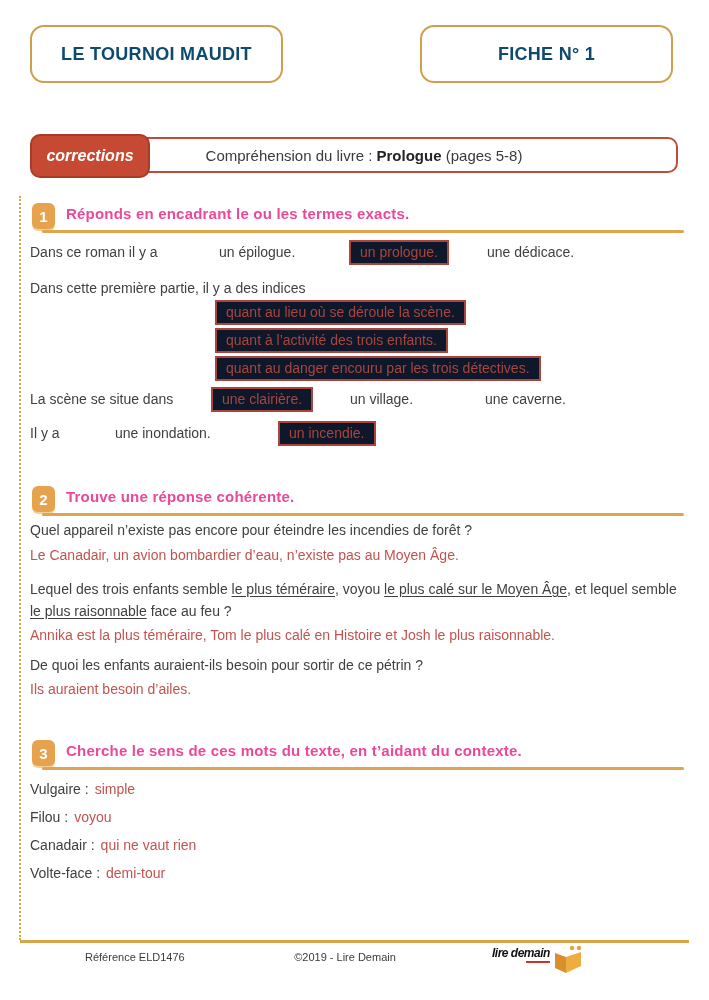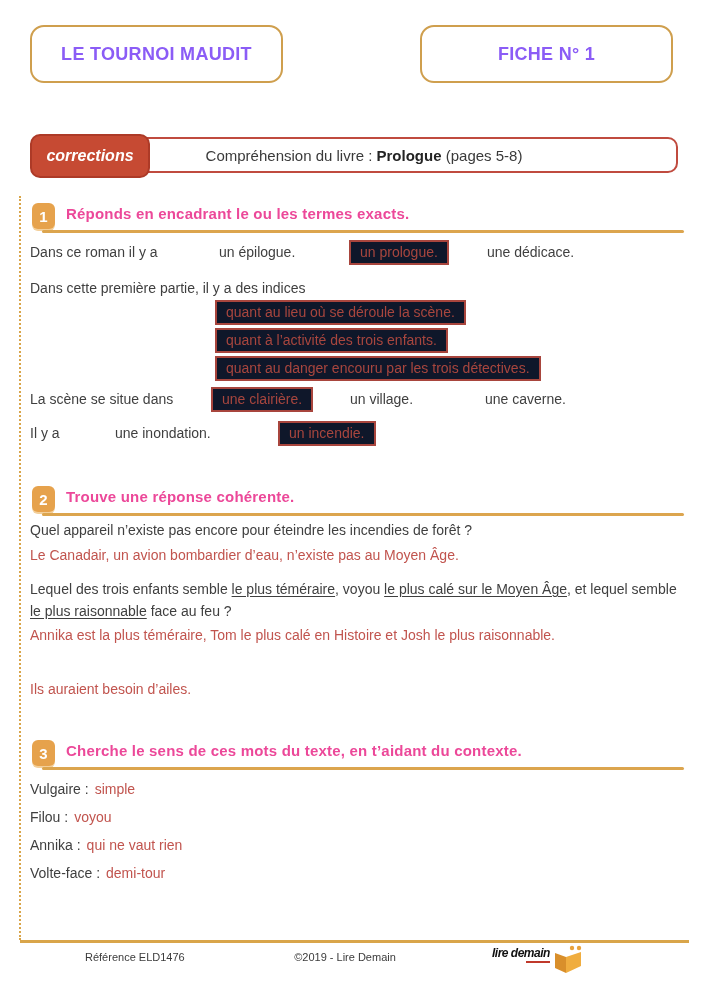--- a/index.html
+++ b/index.html
@@ -8,21 +8,21 @@
     position:relative; width:709px; height:1000px; margin:0 auto;
     background:#ffffff; overflow:hidden;
     font-family:"Liberation Sans", sans-serif;
     color:#3f3f3f; font-size:14px;
   }
   
   .hbox {
     position:absolute; top:25px; height:58px; width:253px;
     border:2px solid #cf9f4e; border-radius:14px; background:#fff;
     display:flex; align-items:center; justify-content:center;
-    font-weight:bold; font-size:18px; color:#8b5cf6; letter-spacing:.3px;
+    font-weight:bold; font-size:18px; color:#0c4a6e; letter-spacing:.3px;
   }
   .hbox.left { left:30px; }
   .hbox.right { left:420px; }
   
   .banner {
     position:absolute; left:30px; top:137px; width:648px; height:36px;
     border:2px solid #c04b3f; border-radius:10px; background:#fff;
     display:flex; align-items:center; justify-content:center;
     font-size:15px; color:#3a3a3a;padding-left:20px;
   }
@@ -152,37 +152,38 @@
   </div>
 
   <div class="qline" style="top:519px;">Quel appareil n’existe pas encore pour éteindre les incendies de forêt ?</div>
   <div class="aline" style="top:544px;">Le Canadair, un avion bombardier d’eau, n’existe pas au Moyen Âge.</div>
 
   <div class="qline" style="top:578px;">
     <span>Lequel des trois enfants semble </span><span class="u">le plus téméraire</span><span>, voyou </span><span class="u">le plus calé sur le Moyen Âge</span><span>, et lequel semble </span><span class="u">le plus raisonnable</span><span> face au feu ?</span>
   </div>
   <div class="aline" style="top:624px;">Annika est la plus téméraire, Tom le plus calé en Histoire et Josh le plus raisonnable.</div>
 
+  <div class="qline" style="top:654px;">De quoi les enfants auraient-ils besoin pour sortir de ce pétrin ?</div>
   <div class="aline" style="top:678px;">Ils auraient besoin d’ailes.</div>
 
   <div class="sec-head" style="top:740px;">
     <div class="sec-num">
       <span>3</span>
     </div>
     <div class="sec-title">Cherche le sens de ces mots du texte, en t’aidant du contexte.</div>
   </div>
 
   <div class="vocab" style="top:781px;">
     <span>Vulgaire :</span><span class="def">simple</span>
   </div>
   <div class="vocab" style="top:809px;">
     <span>Filou :</span><span class="def">voyou</span>
   </div>
   <div class="vocab" style="top:837px;">
-    <span>Annika :</span><span class="def">qui ne vaut rien</span>
+    <span>Canadair :</span><span class="def">qui ne vaut rien</span>
   </div>
   <div class="vocab" style="top:865px;">
     <span>Volte-face :</span><span class="def">demi-tour</span>
   </div>
 
   <div class="foot-line"></div>
   <div class="foot-ref">Référence ELD1476</div>
   <div class="foot-copy">©2019 - Lire Demain</div>
 
   <div class="logo">

